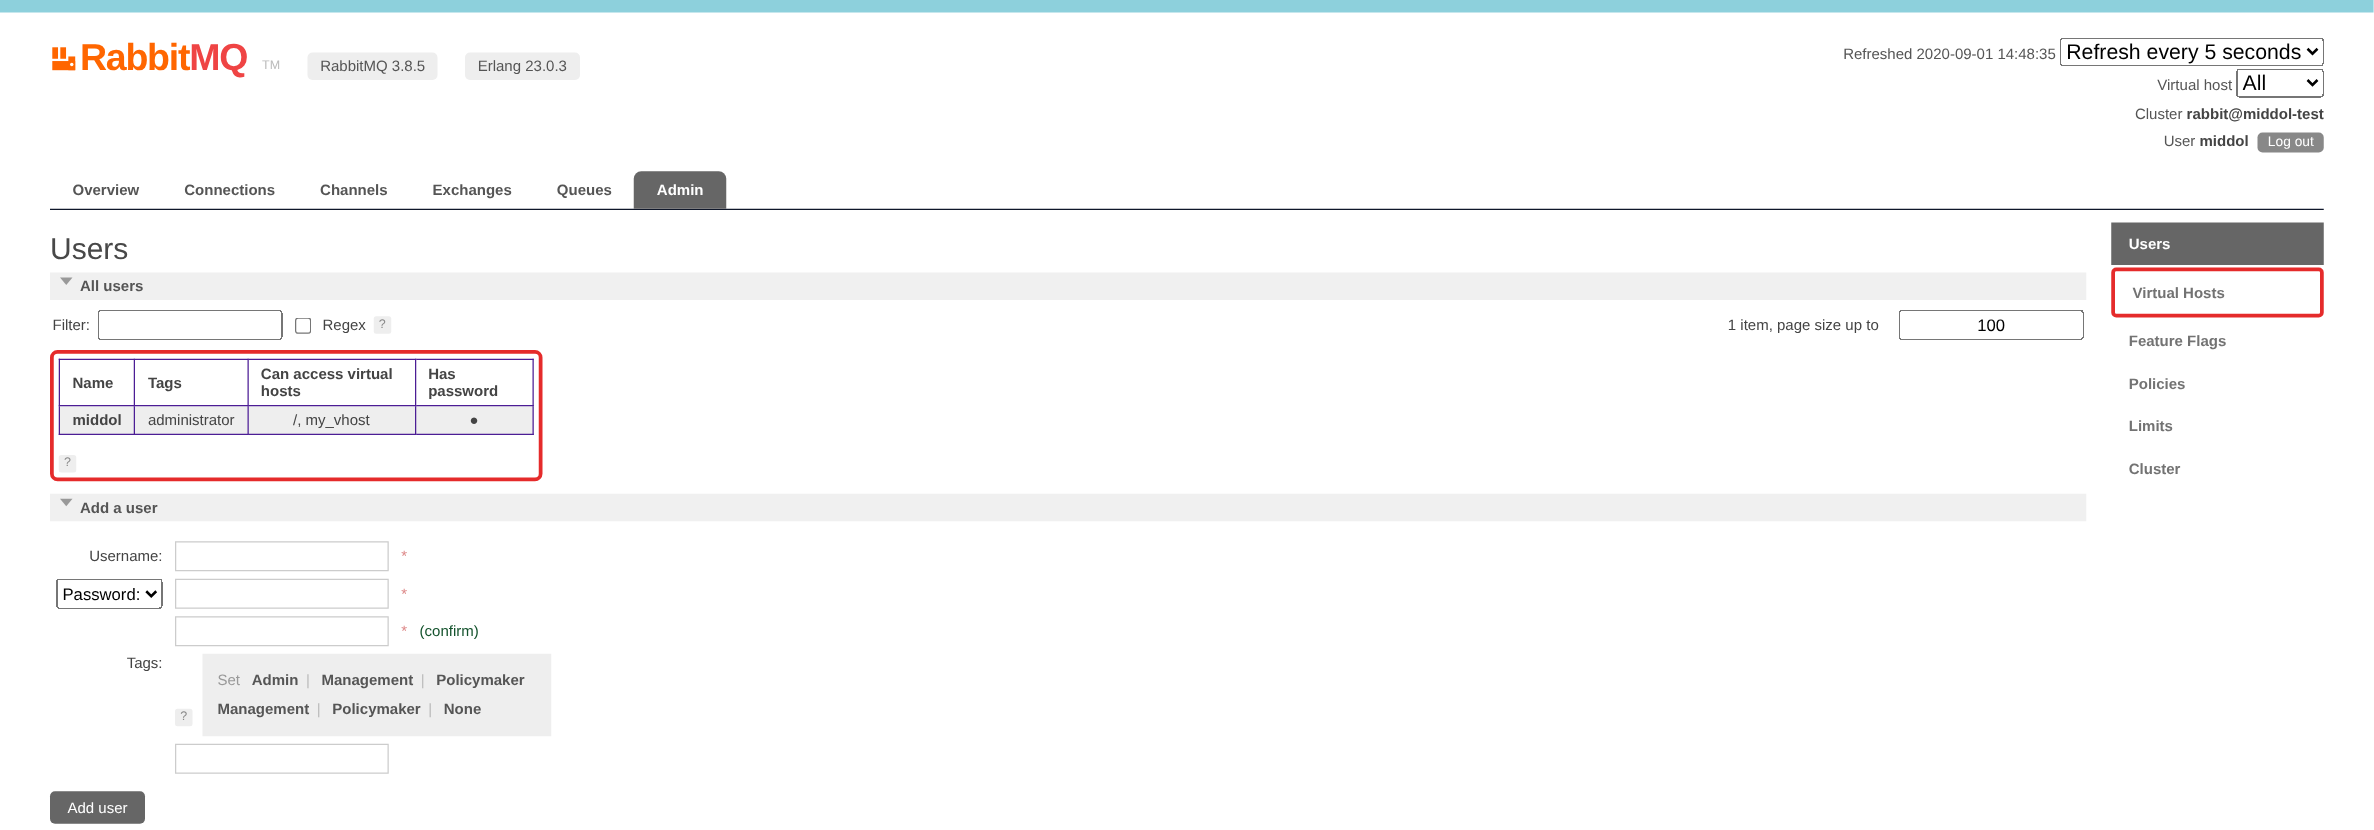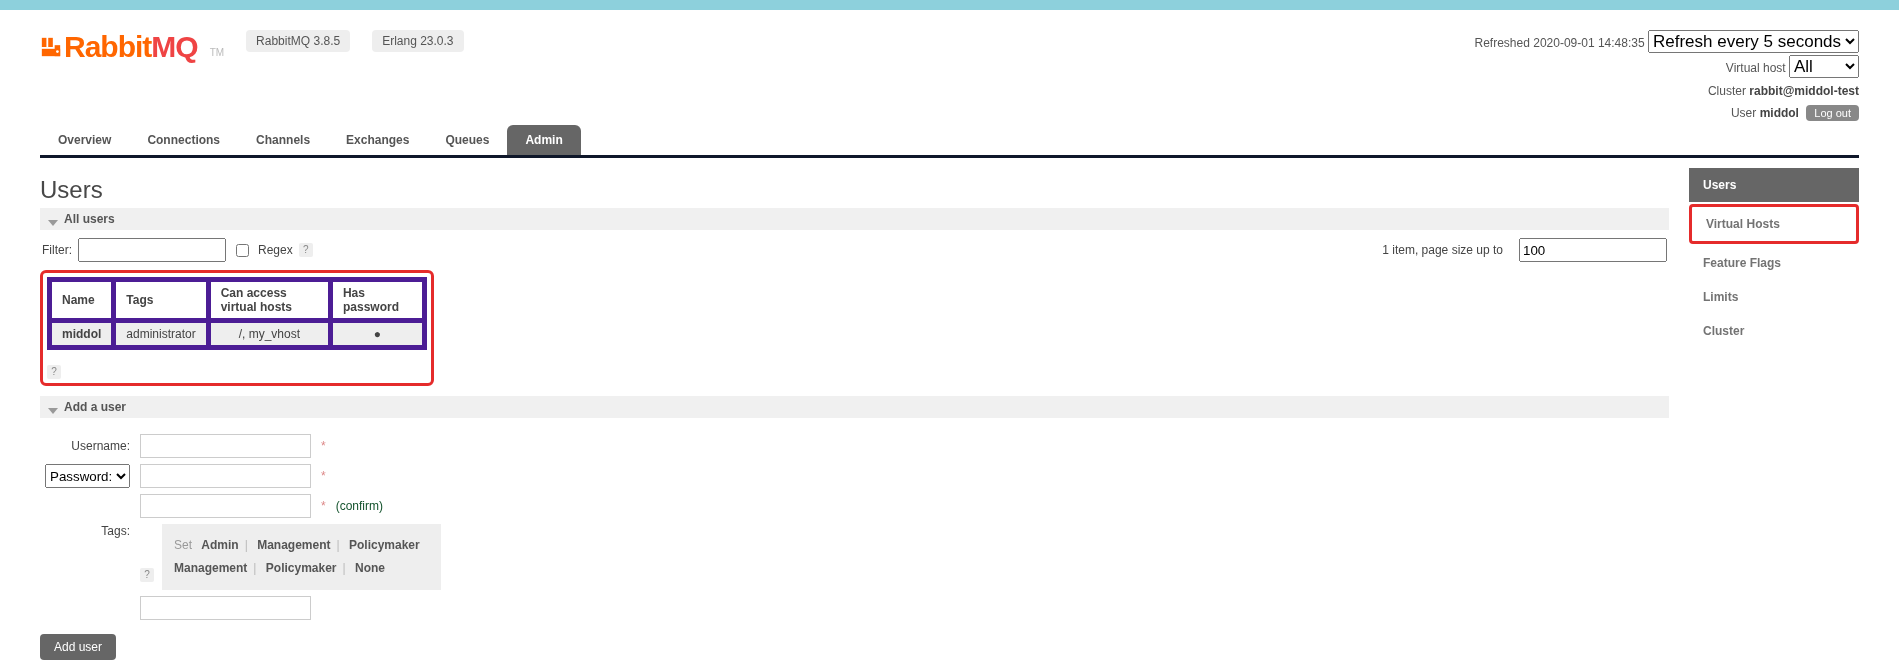--- a/index.html
+++ b/index.html
@@ -1,46 +1,46 @@
 <!DOCTYPE html>
 <html><head>
 <meta charset="utf-8">
 <style>
   html,body{margin:0;padding:0;font-family:Verdana,Geneva,sans-serif;font-size:12px;color:#444;background:#fff}
   .topbar{height:10px;background:#8dd0dc}
   .page{padding:0 40px}
   .header-row{display:flex;align-items:flex-start;padding-top:20px}
-  .logo-area{display:flex;align-items:flex-start;gap:8px}
+  .logo-area{display:flex;align-items:flex-end;gap:8px}
   .logo{display:flex;align-items:center;font-size:30px;font-weight:bold;letter-spacing:-1px}
   .logo .rabbit{color:#f60}
   .logo .mq{color:#ef4444}
   .logo-tm{color:#bbb;font-size:10px;margin-left:4px;align-self:flex-end;margin-bottom:6px}
   .logo-icon{width:22px;height:22px;margin-right:2px}
   .version-badge{background:#eee;border-radius:4px;padding:4px 10px;font-size:12px;color:#555;margin-left:14px}
   .header-right{margin-left:auto;text-align:right;font-size:12px;color:#555;line-height:1.9}
   .header-right select{font-size:17px}
   .logout-btn{background:#888;color:#fff;border:none;border-radius:4px;padding:2px 8px;font-size:11px;cursor:pointer;margin-left:4px}
   .bold{font-weight:bold;color:#444}
-  .nav{border-bottom:3px solid #0f172a;}
+  .nav{border-bottom:1px solid #0f172a;margin-top:12px}
   .nav ul{list-style:none;margin:0;padding:0;display:flex}
   .nav li{padding:8px 18px;color:#555;cursor:pointer;font-weight:bold;font-size:12px}
   .nav li.active{background:#666;color:#fff;border-radius:6px 6px 0 0}
   .content{display:flex;gap:20px;margin-top:10px;align-items:flex-start}
   .main{flex:1;min-width:0}
   h1{font-size:24px;font-weight:normal;margin:8px 0 4px 0;color:#484848}
-  .section-head{background:#f0f0f0;padding:4px 8px;font-weight:bold;color:#555;cursor:pointer;display:flex;align-items:flex-end;gap:6px;font-size:12px}
+  .section-head{background:#f0f0f0;padding:4px 8px;font-weight:bold;color:#555;cursor:pointer;display:flex;align-items:flex-start;gap:6px;font-size:12px}
   .tri{width:0;height:0;border-left:5px solid transparent;border-right:5px solid transparent;border-top:6px solid #999}
   .filter-row{display:flex;align-items:center;gap:6px;padding:8px 2px;font-size:12px}
   .filter-row input[type=text]{width:140px;height:18px}
   .filter-right{margin-left:auto;display:flex;align-items:center;gap:16px}
-  .filter-right input{width:50px;text-align:left;height:18px}
+  .filter-right input{width:50px;text-align:center;height:18px}
   .help{display:inline-block;background:#eee;color:#888;width:14px;height:14px;text-align:center;border-radius:2px;font-size:10px;line-height:14px;cursor:pointer}
   .redbox{border:3px solid #e52b2b;border-radius:6px;padding:4px;margin:0 0 10px 0;width:380px}
   table.users{border-collapse:collapse;font-size:12px}
-  table.users th,table.users td{border:5px solid #4c1d95;padding:4px 10px;text-align:left}
+  table.users th,table.users td{border:1px solid #4c1d95;padding:4px 10px;text-align:left}
   table.users th{background:#fff;font-weight:bold}
   table.users td{background:#eee}
   table.users td.center{text-align:center}
   table.users td.link{font-weight:bold;color:#444}
   .form-row{display:flex;align-items:center;gap:10px;margin:6px 0}
   .form-row .label{width:90px;text-align:right;color:#444}
   .form-row input[type=text],.form-row input[type=password]{width:165px;height:20px;border:1px solid #ccc}
   .form-row select{height:24px}
   .asterisk{color:#d88}
   .confirm{color:#14532d}
@@ -198,18 +198,19 @@
       </div>
 
     </div>
 
     <div class="sidebar">
       <div class="item active">Users</div>
       <div class="highlight">
         <div class="item">Virtual Hosts</div>
       </div>
       <div class="item">Feature Flags</div>
+      <div class="item">Policies</div>
       <div class="item">Limits</div>
       <div class="item">Cluster</div>
     </div>
   </div>
 
 </div>
 
 </body></html>

